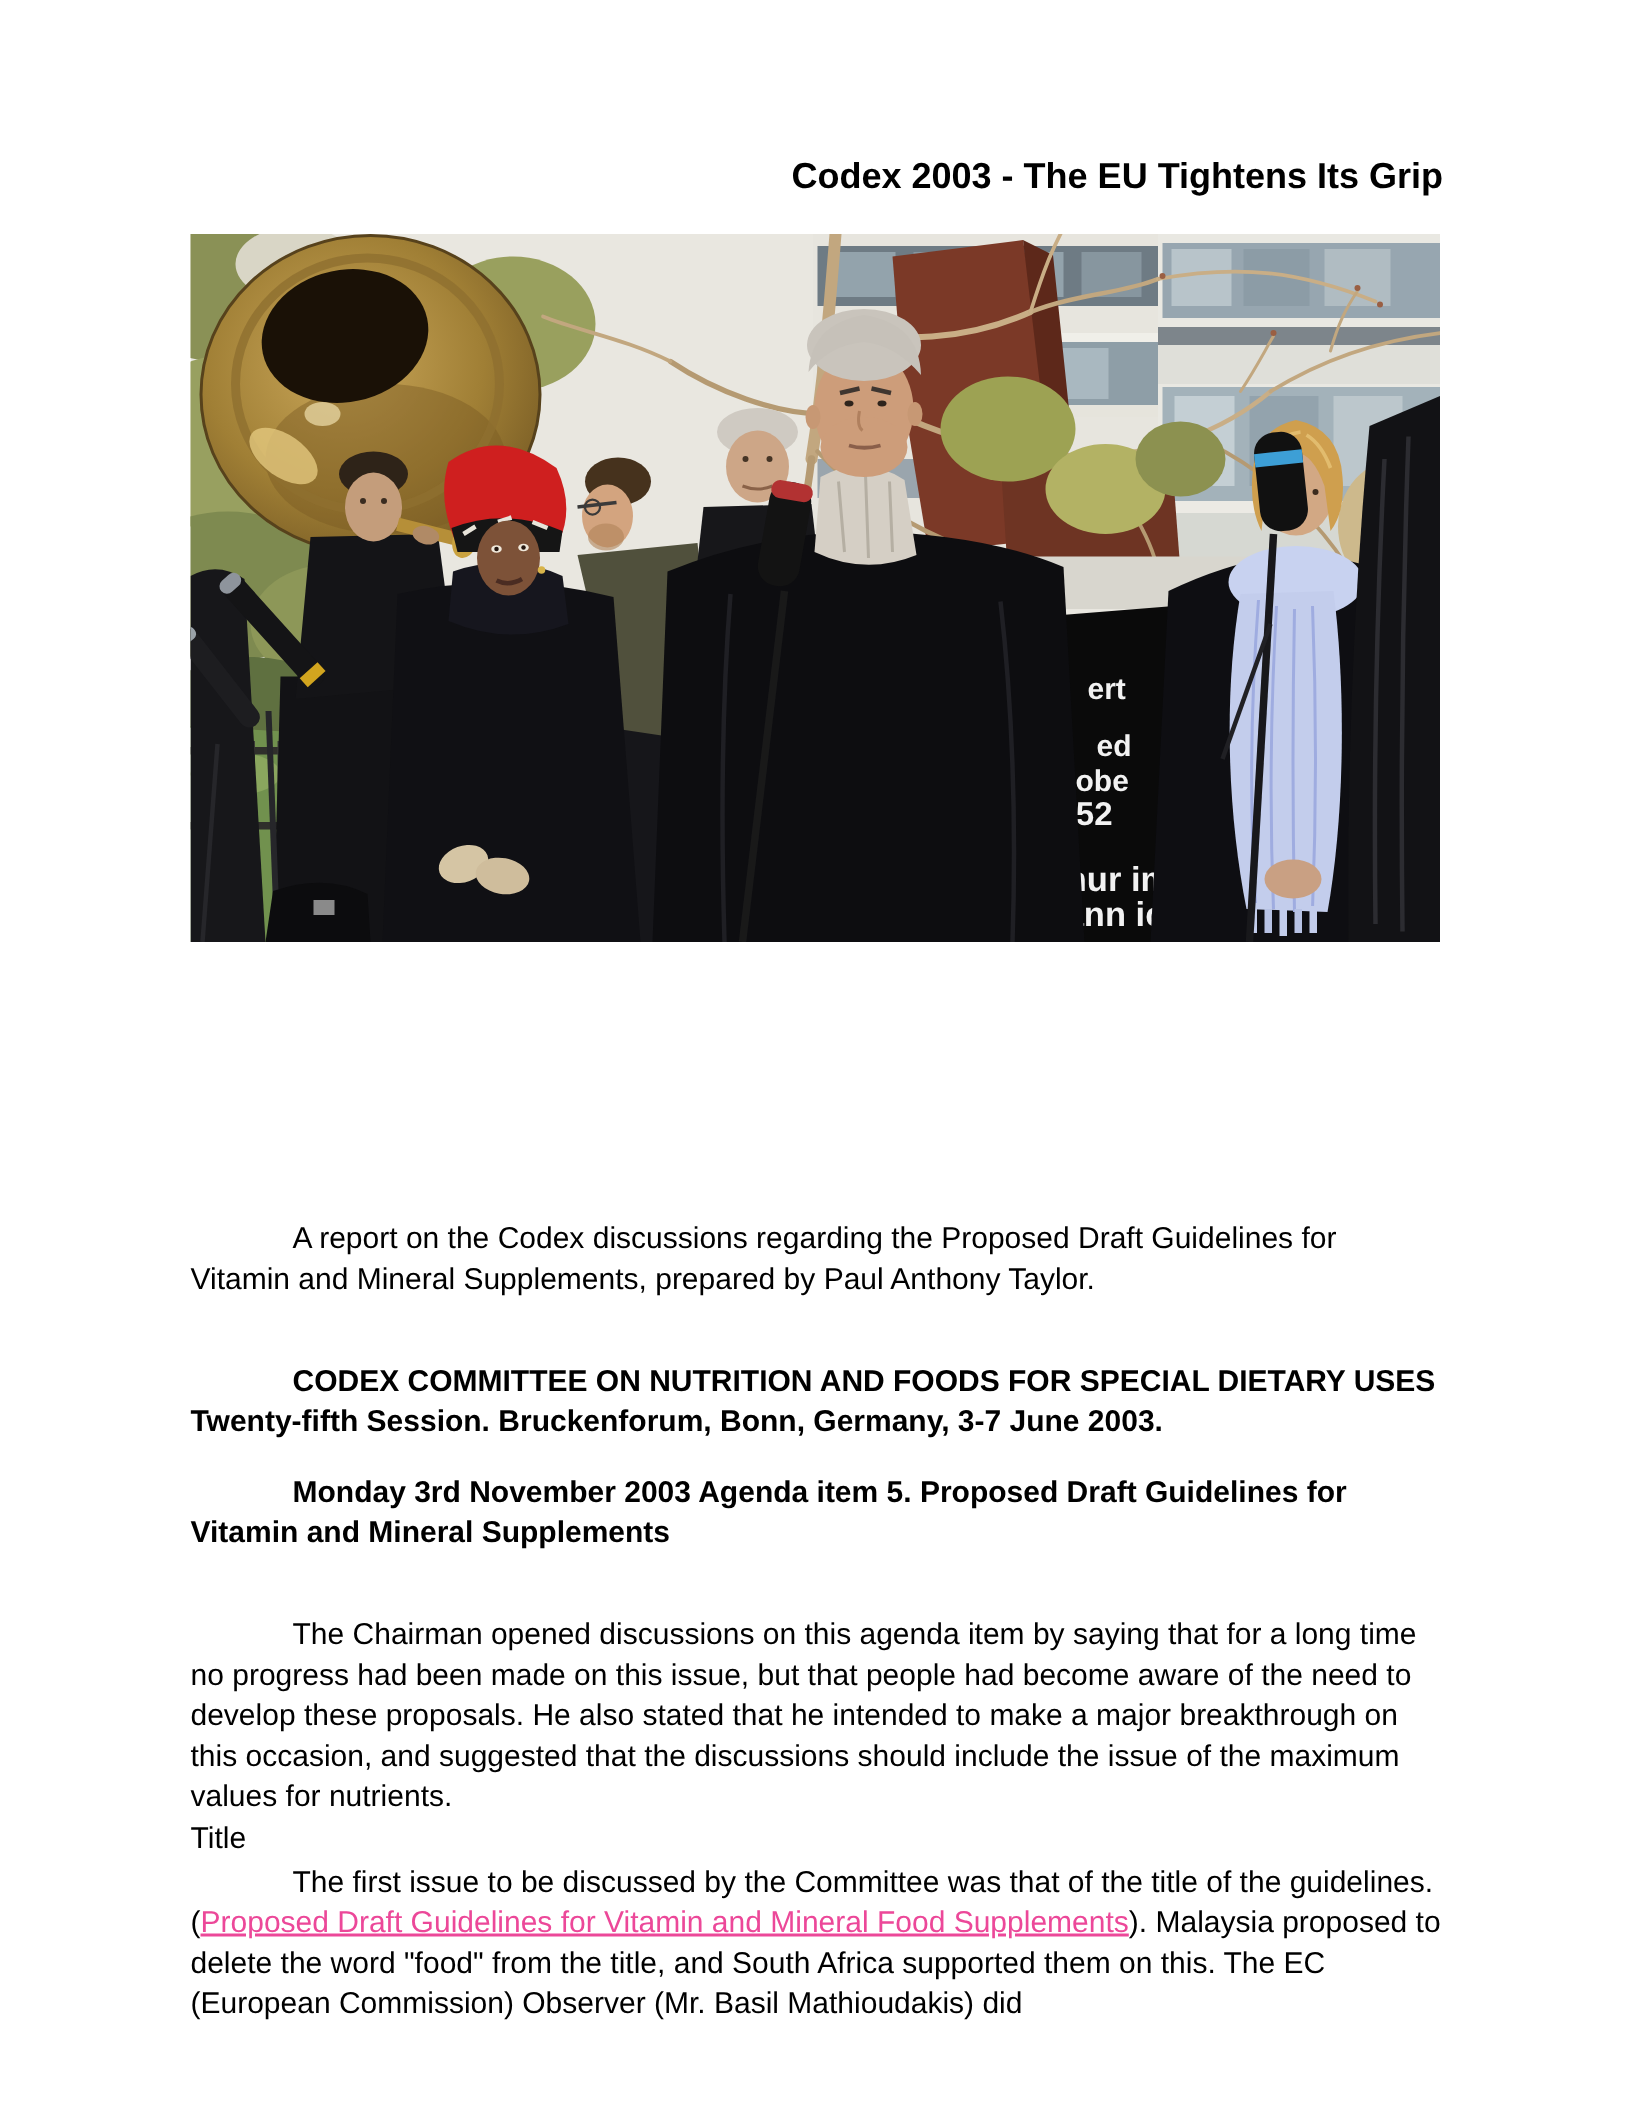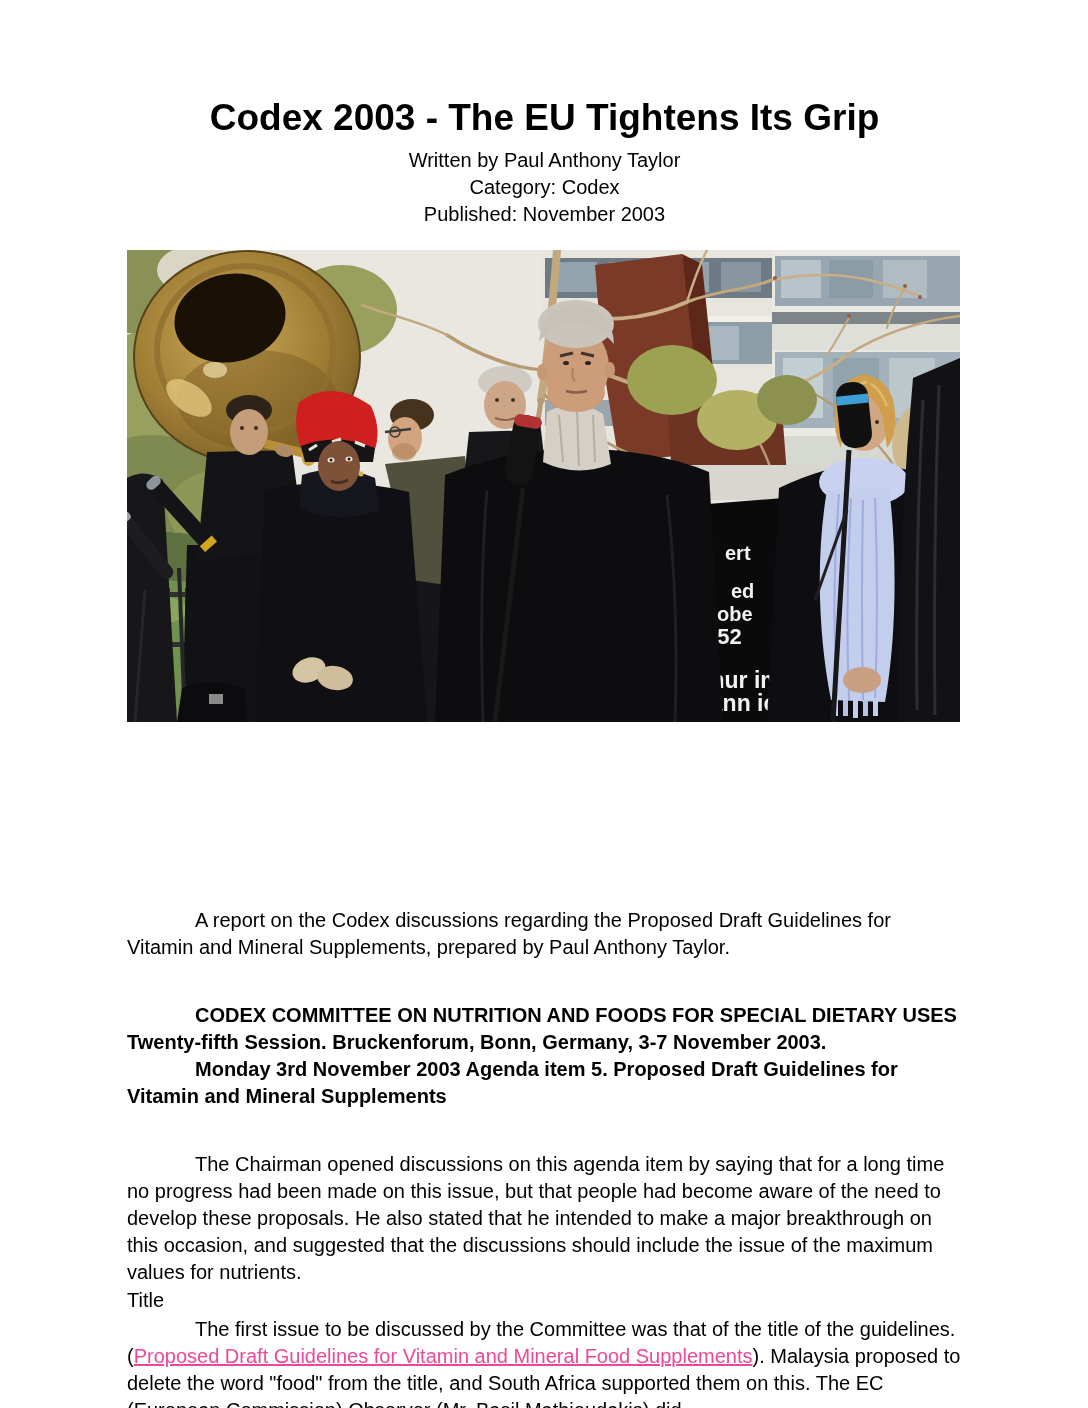--- a/index.html
+++ b/index.html
@@ -3,50 +3,45 @@
 <meta charset="utf-8">
 <style>
   html, body { margin: 0; padding: 0; background: #ffffff; }
   body {
     width: 1088px; height: 1408px; overflow: hidden;
     font-family: "Liberation Sans", "DejaVu Sans", sans-serif;
     color: #000;
   }
   .page { width: 835px; margin-left: 127px; padding-top: 101px; }
   h1.title {
-    font-size: 37px; line-height: 33px; font-weight: bold;
-    text-align: center; margin: 0;
+    font-size: 24px; line-height: 33px; font-weight: bold;
+    text-align: right; margin: 0;
   }
   .byline-group { margin-top: 13px; }
   .byline { font-size: 20px; line-height: 27px; text-align: center; margin: 0; }
   figure.photo { margin: 22px 0 0 0; width: 833px; height: 600px; }
   figure.photo svg { display: block; width: 833px; height: 472px; }
   p { font-size: 20px; line-height: 27px; margin: 0; }
   .indent { text-indent: 68px; }
   .abstract { margin-top: 57px; }
   .bold1 { margin-top: 41px; font-weight: bold; }
-  .bold2 { margin-top: 0; font-weight: bold; }
+  .bold2 { margin-top: 20px; font-weight: bold; }
   .para1 { margin-top: 41px; }
   h2.subhead { font-size: 20px; line-height: 27px; font-weight: normal; margin: 1px 0 0 0; }
   .para2 { margin-top: 2px; }
   a.doc-link { color: #ec4899; text-decoration: underline; cursor: pointer; }
   .sign-text { font-family: "Liberation Sans", sans-serif; font-weight: bold; fill: #f2f2f2; }
 </style>
 </head>
 <body>
 
 <div class="page">
 
   <h1 class="title">Codex 2003 - The EU Tightens Its Grip</h1>
 
-  <div class="byline-group">
-    <p class="byline">Written by Paul Anthony Taylor</p>
-    <p class="byline">Category: Codex</p>
-    <p class="byline">Published: November 2003</p>
-  </div>
 
   <figure class="photo">
     <svg viewBox="0 0 833 472" xmlns="http://www.w3.org/2000/svg">
       <defs>
         <radialGradient id="tubaGrad" cx="42%" cy="40%" r="75%">
           <stop offset="0%" stop-color="#caa75a"></stop>
           <stop offset="55%" stop-color="#a07f35"></stop>
           <stop offset="100%" stop-color="#6d5220"></stop>
         </radialGradient>
       </defs>
@@ -301,21 +296,21 @@
 
       <g>
         <path d="M786,128 L833,108 L833,472 L772,472 Q770,300 786,128 Z" fill="#121215"></path>
         <path d="M796,150 Q788,300 790,460 M812,135 Q806,300 808,465" stroke="#2c2c31" stroke-width="3" fill="none"></path>
       </g>
     </svg>
   </figure>
 
   <p class="abstract indent">A report on the Codex discussions regarding the Proposed Draft Guidelines for Vitamin and Mineral Supplements, prepared by Paul Anthony Taylor.</p>
 
-  <p class="bold1 indent">CODEX COMMITTEE ON NUTRITION AND FOODS FOR SPECIAL DIETARY USES Twenty-fifth Session. Bruckenforum, Bonn, Germany, 3-7 November 2003.</p>
+  <p class="bold1 indent">CODEX COMMITTEE ON NUTRITION AND FOODS FOR SPECIAL DIETARY USES Twenty-fifth Session. Bruckenforum, Bonn, Germany, 3-7 June 2003.</p>
 
   <p class="bold2 indent">Monday 3rd November 2003 Agenda item 5. Proposed Draft Guidelines for Vitamin and Mineral Supplements</p>
 
   <p class="para1 indent">The Chairman opened discussions on this agenda item by saying that for a long time no progress had been made on this issue, but that people had become aware of the need to develop these proposals. He also stated that he intended to make a major breakthrough on this occasion, and suggested that the discussions should include the issue of the maximum values for nutrients.</p>
 
   <h2 class="subhead">Title</h2>
 
   <p class="para2 indent"><span>The first issue to be discussed by the Committee was that of the title of the guidelines. (</span><a class="doc-link" href="#">Proposed Draft Guidelines for Vitamin and Mineral Food Supplements</a><span>). Malaysia proposed to delete the word "food" from the title, and South Africa supported them on this. The EC (European Commission) Observer (Mr. Basil Mathioudakis) did</span></p>
 
 </div>

